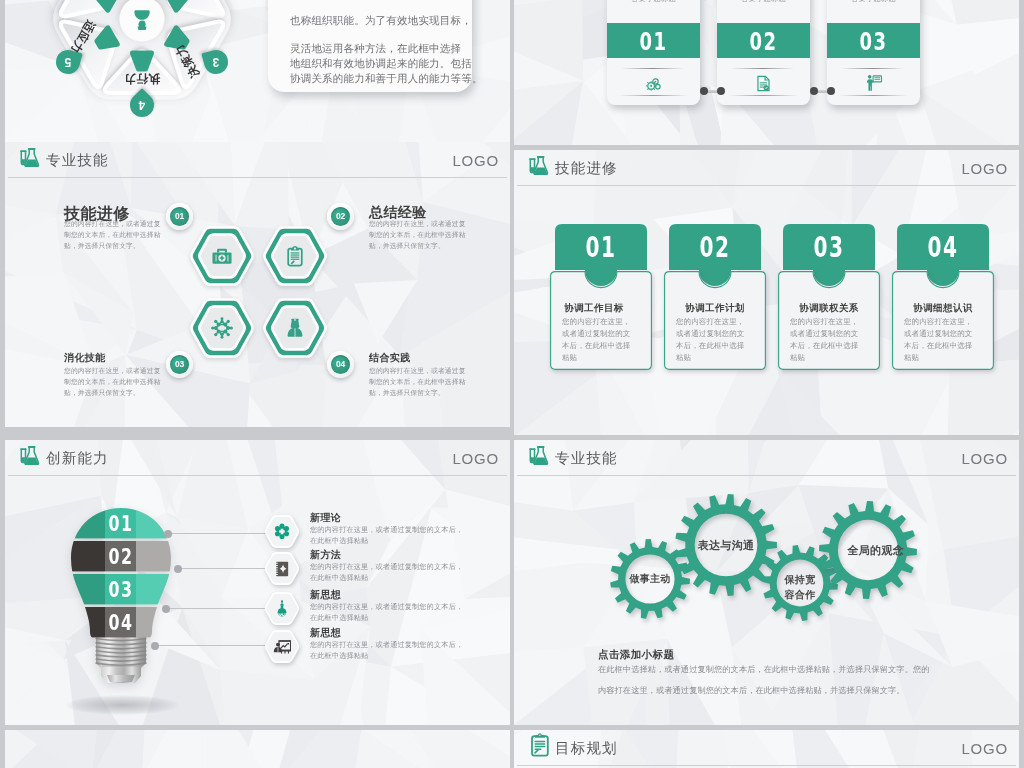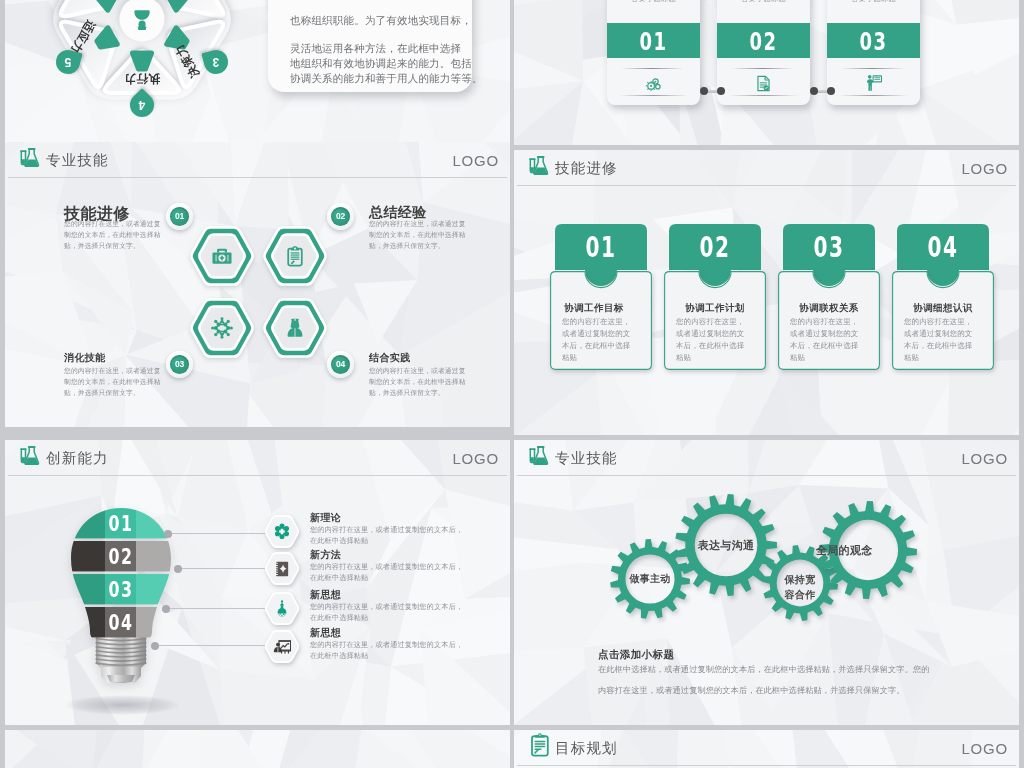--- a/index.html
+++ b/index.html
@@ -865,21 +865,21 @@
         </svg></div>
       <div style="position:absolute;left:158px;top:97px;width:108px;text-align:center;font-size:11px;color:#4a4a4a;font-weight:bold;line-height:16px;letter-spacing:.3px;">表达与沟通</div>
       <div style="position:absolute;left:245px;top:102px;width:82px;height:82px;filter:drop-shadow(2px 3px 2px rgba(90,95,105,.30));"><svg viewBox="0 0 82 82" width="82" height="82">
           <path d="M71.39,40.15 L78.98,42.16 L78.46,47.41 L70.61,47.87 L68.75,53.42 L74.72,58.52 L71.96,63.03 L64.70,60.04 L60.61,64.23 L63.78,71.42 L59.34,74.28 L54.09,68.44 L48.59,70.44 L48.32,78.29 L43.08,78.94 L40.89,71.40 L35.07,70.82 L31.42,77.77 L26.41,76.09 L27.71,68.34 L22.72,65.29 L16.41,69.97 L12.63,66.29 L17.17,59.87 L13.99,54.95 L6.28,56.44 L4.47,51.47 L11.34,47.66 L10.61,41.85 L3.02,39.84 L3.54,34.59 L11.39,34.13 L13.25,28.58 L7.28,23.48 L10.04,18.97 L17.30,21.96 L21.39,17.77 L18.22,10.58 L22.66,7.72 L27.91,13.56 L33.41,11.56 L33.68,3.71 L38.92,3.06 L41.11,10.60 L46.93,11.18 L50.58,4.23 L55.59,5.91 L54.29,13.66 L59.28,16.71 L65.59,12.03 L69.37,15.71 L64.83,22.13 L68.01,27.05 L75.72,25.56 L77.53,30.53 L70.66,34.34 Z M64.37,41.00 A23.37,23.37 0 1 0 17.63,41.00 A23.37,23.37 0 1 0 64.37,41.00 Z" fill="#34a287" fill-rule="evenodd"></path>
         </svg></div>
       <div style="position:absolute;left:245px;top:132px;width:82px;text-align:center;font-size:10px;color:#4a4a4a;font-weight:bold;line-height:15px;letter-spacing:.3px;">保持宽</div>
       <div style="position:absolute;left:245px;top:147px;width:82px;text-align:center;font-size:10px;color:#4a4a4a;font-weight:bold;line-height:15px;letter-spacing:.3px;">容合作</div>
       <div style="position:absolute;left:302px;top:58px;width:104px;height:104px;filter:drop-shadow(2px 3px 2px rgba(90,95,105,.30));"><svg viewBox="0 0 104 104" width="104" height="104">
           <path d="M91.10,49.18 L100.99,50.98 L100.75,56.93 L90.75,57.93 L89.20,64.36 L97.65,69.80 L95.15,75.21 L85.53,72.31 L81.64,77.66 L87.36,85.92 L82.98,89.96 L75.20,83.59 L69.56,87.04 L71.69,96.87 L66.10,98.93 L61.35,90.07 L54.82,91.10 L53.02,100.99 L47.07,100.75 L46.07,90.75 L39.64,89.20 L34.20,97.65 L28.79,95.15 L31.69,85.53 L26.34,81.64 L18.08,87.36 L14.04,82.98 L20.41,75.20 L16.96,69.56 L7.13,71.69 L5.07,66.10 L13.93,61.35 L12.90,54.82 L3.01,53.02 L3.25,47.07 L13.25,46.07 L14.80,39.64 L6.35,34.20 L8.85,28.79 L18.47,31.69 L22.36,26.34 L16.64,18.08 L21.02,14.04 L28.80,20.41 L34.44,16.96 L32.31,7.13 L37.90,5.07 L42.65,13.93 L49.18,12.90 L50.98,3.01 L56.93,3.25 L57.93,13.25 L64.36,14.80 L69.80,6.35 L75.21,8.85 L72.31,18.47 L77.66,22.36 L85.92,16.64 L89.96,21.02 L83.59,28.80 L87.04,34.44 L96.87,32.31 L98.93,37.90 L90.07,42.65 Z M82.13,52.00 A30.13,30.13 0 1 0 21.87,52.00 A30.13,30.13 0 1 0 82.13,52.00 Z" fill="#34a287" fill-rule="evenodd"></path>
         </svg></div>
-      <div style="position:absolute;left:302px;top:102px;width:104px;text-align:left;font-size:11px;color:#4a4a4a;font-weight:bold;line-height:16px;letter-spacing:.3px;">全局的观念</div>
+      <div style="position:absolute;left:286px;top:102px;width:104px;text-align:right;font-size:11px;color:#4a4a4a;font-weight:bold;line-height:16px;letter-spacing:.3px;">全局的观念</div>
       <div class="t ttl" style="left:84px;top:208px;font-size:10.5px;">点击添加小标题</div>
       <div class="t bod" style="left:84px;top:226px;font-size:8.2px;color:#8a8c90;">在此框中选择粘，或者通过复制您的文本后，在此框中选择粘贴，并选择只保留文字。您的</div>
       <div class="t bod" style="left:84px;top:247px;font-size:8.2px;color:#8a8c90;">内容打在这里，或者通过复制您的文本后，在此框中选择粘贴，并选择只保留文字。</div>
     </div>
     <div class="slide s7" style="left:5px;top:730px;height:38px;">
       <svg class="bg" viewBox="0 0 505 285" width="505" height="285">
         <polygon points="-80.8,-62.7 113.8,-62.7 -80.8,121.1" fill="#f2f3f5"></polygon>
         <polygon points="113.8,-62.7 69.1,72.9 -80.8,121.1" fill="#eaecef"></polygon>
         <polygon points="113.8,-62.7 205,-62.7 69.1,72.9" fill="#f5f6f7"></polygon>
         <polygon points="205,-62.7 212.8,130.7 69.1,72.9" fill="#f0f2f4"></polygon>

